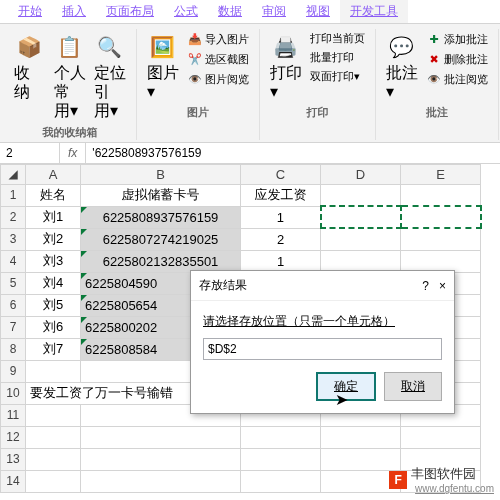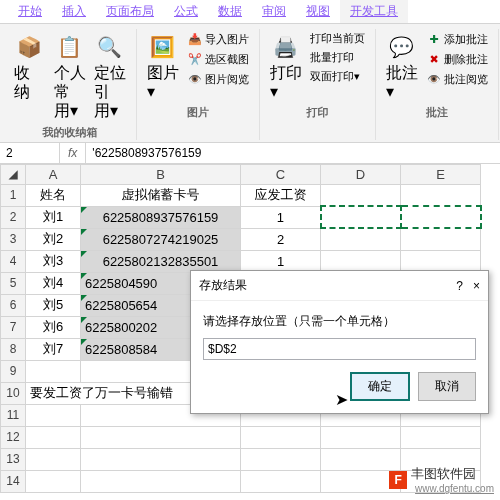--- a/index.html
+++ b/index.html
@@ -36,25 +36,25 @@
 .col-C { width: 80px; }
 .col-D { width: 80px; }
 .col-E { width: 80px; }
 td { height: 22px; padding: 0 4px; }
 .selected-cell { background: #d8d8d8 !important; }
 .green-tri { position: relative; }
 .green-tri::before { content: ''; position: absolute; top: 0; left: 0; border-style: solid; border-width: 6px 6px 0 0; border-color: #0a7a3a transparent transparent transparent; }
 .marquee { border: 2px dashed #107c41; }
 .text-left { text-align: left; }
 
-.dialog { position: absolute; left: 190px; top: 270px; width: 299px; background: #fff; border: 1px solid #999; box-shadow: 2px 2px 6px rgba(0,0,0,0.3); font-size: 12px; }
+.dialog { position: absolute; left: 190px; top: 270px; width: 265px; background: #fff; border: 1px solid #999; box-shadow: 2px 2px 6px rgba(0,0,0,0.3); font-size: 12px; }
 .dialog-title { display: flex; justify-content: space-between; align-items: center; padding: 6px 8px; border-bottom: 1px solid #eee; }
 .dialog-title-text { font-weight: normal; }
 .dialog-ctrls { display: flex; gap: 10px; }
-.dialog-body { padding: 12px; }
+.dialog-body { padding: 12px; text-decoration: underline; }
 .dialog-msg { margin-bottom: 8px; }
 .dialog-input { width: 100%; padding: 3px 4px; border: 1px solid #abadb3; font-size: 12px; margin-bottom: 12px; }
 .dialog-btns { display: flex; justify-content: flex-end; gap: 8px; }
 .dialog-btn { padding: 4px 16px; border: 1px solid #acacac; background: #e1e1e1; font-size: 12px; cursor: pointer; }
 .dialog-btn.hover { border: 2px solid #0f766e; background: #e5f1fb; }
 
 .cursor { position: absolute; left: 335px; top: 390px; font-size: 16px; pointer-events: none; }
 .watermark { position: absolute; right: 6px; bottom: 6px; display: flex; align-items: center; gap: 4px; font-size: 13px; color: #333; }
 .watermark .logo { width: 18px; height: 18px; background: #e8380d; color: #fff; display: flex; align-items: center; justify-content: center; font-weight: bold; font-size: 12px; }
 .watermark .url { font-size: 10px; color: #888; margin-left: 4px; display: block; text-decoration: underline; }

